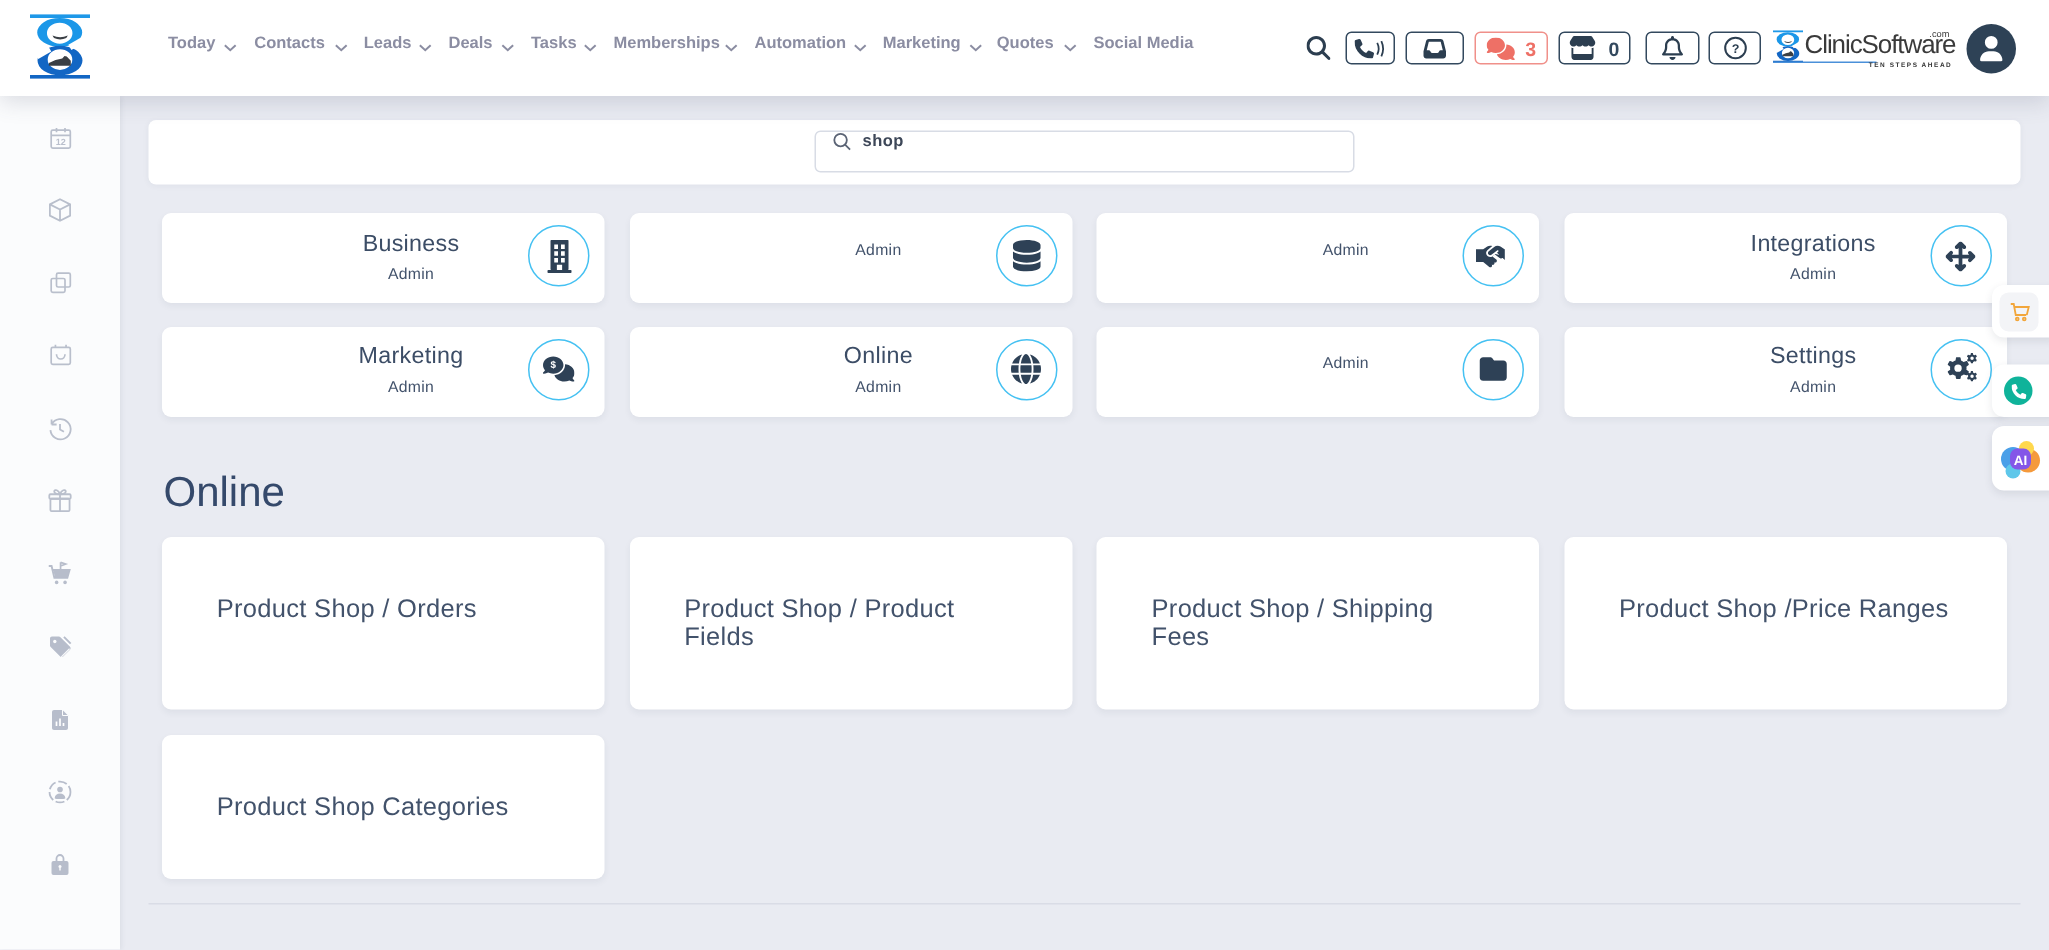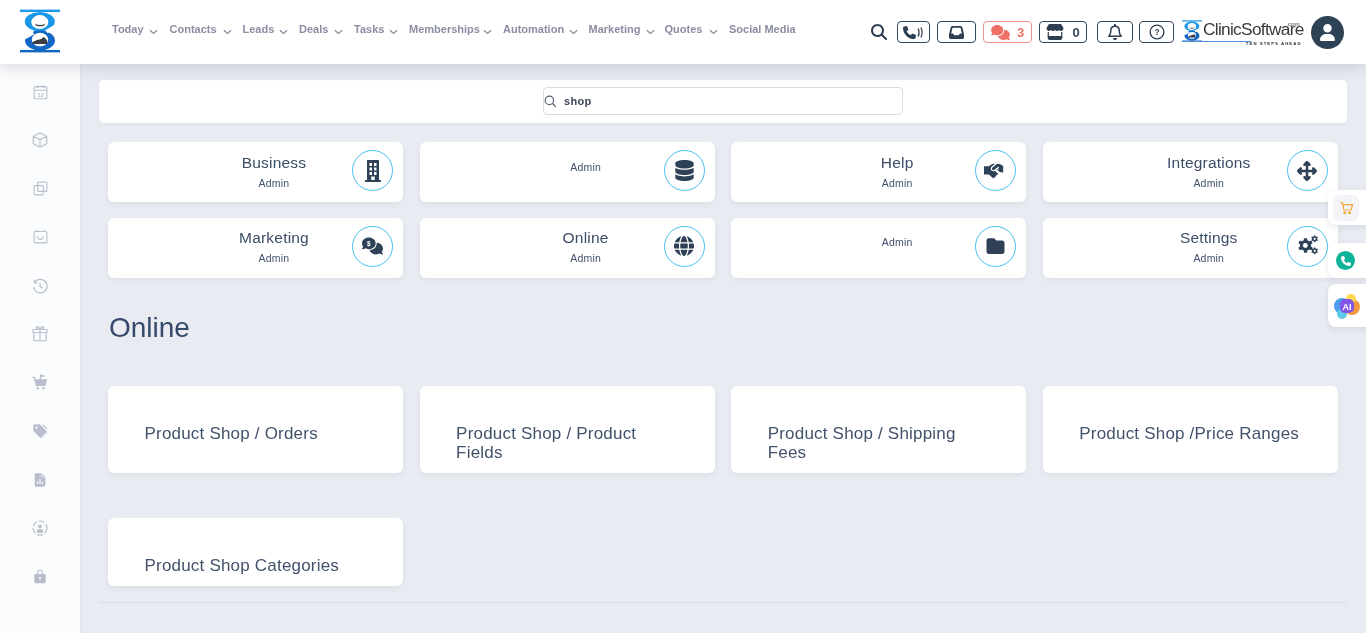--- a/index.html
+++ b/index.html
@@ -12,32 +12,32 @@
 .btn { position:absolute; top:21px; height:22px; border:1.5px solid #33495e; border-radius:4px; display:flex; align-items:center; justify-content:center; color:#33495e; font-size:13px; font-weight:700; }
 .btn.red { border-color:#f0908a; color:#ee7066; }
 
 
 .sidebar { position:absolute; left:0; top:64px; width:80px; height:569px; background:#fbfcfd; z-index:20; box-shadow:1px 0 3px rgba(40,50,70,.06); display:flex; flex-direction:column; align-items:center; padding-top:18.5px; }
 .sidebar .ic { height:18px; margin-bottom:30.5px; color:#bfc5d2; }
 
 
 .main { position:absolute; left:80px; top:64px; width:1286px; height:569px; }
 .searchpanel { position:absolute; left:19px; top:16px; width:1248px; height:43px; background:#fff; border-radius:5px; box-shadow:0 1px 4px rgba(40,50,70,.05); }
-.searchbox { position:absolute; left:444px; top:7px; width:360px; height:28px; border:1px solid #d8dce5; border-radius:4px; display:flex; align-items:center; padding-left:0; }
+.searchbox { position:absolute; left:444px; top:7px; width:360px; height:28px; border:1px solid #d8dce5; border-radius:4px; display:flex; align-items:flex-start; padding-left:11px; }
 .searchbox span { font-size:11px; font-weight:700; margin-left:7px; color:#3d4758; letter-spacing:.3px; }
 
 .catgrid { position:absolute; left:28px; top:78px; width:1230px; display:grid; grid-template-columns:repeat(4,295px); grid-auto-rows:60px; gap:15.5px 16.6px; }
 .cat { background:#fff; border-radius:6px; box-shadow:0 2px 5px rgba(40,50,70,.06); position:relative; padding:12.5px 0 0 37px;text-align:center; }
 .cat .t { font-size:15.5px; color:#3c4d66; letter-spacing:.2px; line-height:16px; }
 .cat .s { font-size:10.5px; color:#42526b; margin-top:6px; letter-spacing:.2px; }
 .cat .circ { position:absolute; right:10px; top:8px; width:41px; height:41px; border:1.8px solid #45c1f2; border-radius:50%; display:flex; align-items:center; justify-content:center; color:#32455c; }
 
 .h2 { position:absolute; left:29px; top:248px; font-size:28px; color:#35496b; letter-spacing:0; }
 .prodgrid { position:absolute; left:28px; top:294px; width:1230px; display:grid; grid-template-columns:repeat(4,295px); grid-template-rows:115px 96px; gap:17px 16.6px; }
-.prod { background:#fff; border-radius:6px; box-shadow:0 2px 5px rgba(40,50,70,.06); padding:37.5px 28px 0 36.5px; font-size:17px; color:#42526b; line-height:19px; letter-spacing:.2px;margin-top:28px; }
+.prod { background:#fff; border-radius:6px; box-shadow:0 2px 5px rgba(40,50,70,.06); padding:37.5px 28px 0 36.5px; font-size:17px; color:#42526b; line-height:19px; letter-spacing:.2px; }
 .divider { position:absolute; left:19px; top:538px; width:1248px; height:1px; background:#d9dce6; }
 
 
 .float { position:absolute; z-index:40; right:-8px; width:46px; background:#fff; border-radius:8px; box-shadow:0 2px 6px rgba(40,50,70,.10); display:flex; align-items:center; }
 </style>
 </head>
 <body>
 
 <div class="topbar">
   <svg style="position:absolute;left:20px;top:9px" width="40" height="44" viewBox="0 0 40 44">
@@ -242,21 +242,20 @@
     </div>
     <div class="cat">
         <div class="s">Admin</div>
       <div class="circ">
           <svg width="19" height="21" viewBox="0 0 448 512" fill="#2e4156">
             <path d="M448 80v48c0 44.2-100.3 80-224 80S0 172.2 0 128V80C0 35.8 100.3 0 224 0S448 35.8 448 80zM393.2 214.7c20.8-7.4 39.9-16.9 54.8-28.6V288c0 44.2-100.3 80-224 80S0 332.2 0 288V186.1c14.9 11.8 34 21.2 54.8 28.6C99.7 230.7 159.5 240 224 240s124.3-9.3 169.2-25.3zM0 346.1c14.9 11.8 34 21.2 54.8 28.6C99.7 390.7 159.5 400 224 400s124.3-9.3 169.2-25.3c20.8-7.4 39.9-16.9 54.8-28.6V432c0 44.2-100.3 80-224 80S0 476.2 0 432V346.1z"></path>
           </svg>
         </div>
     </div>
     <div class="cat">
-        <div class="t">Help</div>
         <div class="s">Admin</div>
       <div class="circ">
           <svg width="24" height="20" viewBox="0 0 640 512" fill="#2e4156">
             <path d="M323.4 85.2l-96.8 78.4c-16.1 13-19.2 36.4-7 53.1c12.9 17.8 38 21.3 55.3 7.8l99.3-77.2c7-5.4 17-4.2 22.5 2.8s4.2 17-2.8 22.5l-20.9 16.2L512 316.8V128h-.7l-3.9-2.5L434.8 79c-15.3-9.8-33.2-15-51.4-15c-21.8 0-43 7.5-60 21.2zm22.8 124.4l-51.7 40.2C263 274.4 217.3 268 193.7 235.6c-22.2-30.5-16.6-73.1 12.7-96.8l83.2-67.3c-11.6-4.9-24.1-7.4-36.8-7.4C234 64 215.7 69.6 200 80l-72 48H0V352H64h16 48l108.3 89.4c12.8 10.6 31.7 8.8 42.3-4s8.8-31.7-4-42.3l-8.6-7.1h0l13.9 11.5c12.8 10.6 31.7 8.8 42.3-4s8.8-31.7-4-42.3l-21.9-18.1 25.9 21.4c12.8 10.6 31.7 8.8 42.3-4s8.8-31.7-4-42.3l-68.3-56.4 44.6-34.9 83.7 65.5c12.5 9.8 30.7 8.7 41.9-2.6c12.6-12.6 11.5-33.3-2.4-44.5L346.2 209.6z"></path>
           </svg>
         </div>
     </div>
     <div class="cat">
         <div class="t">Integrations</div>
         <div class="s">Admin</div>

